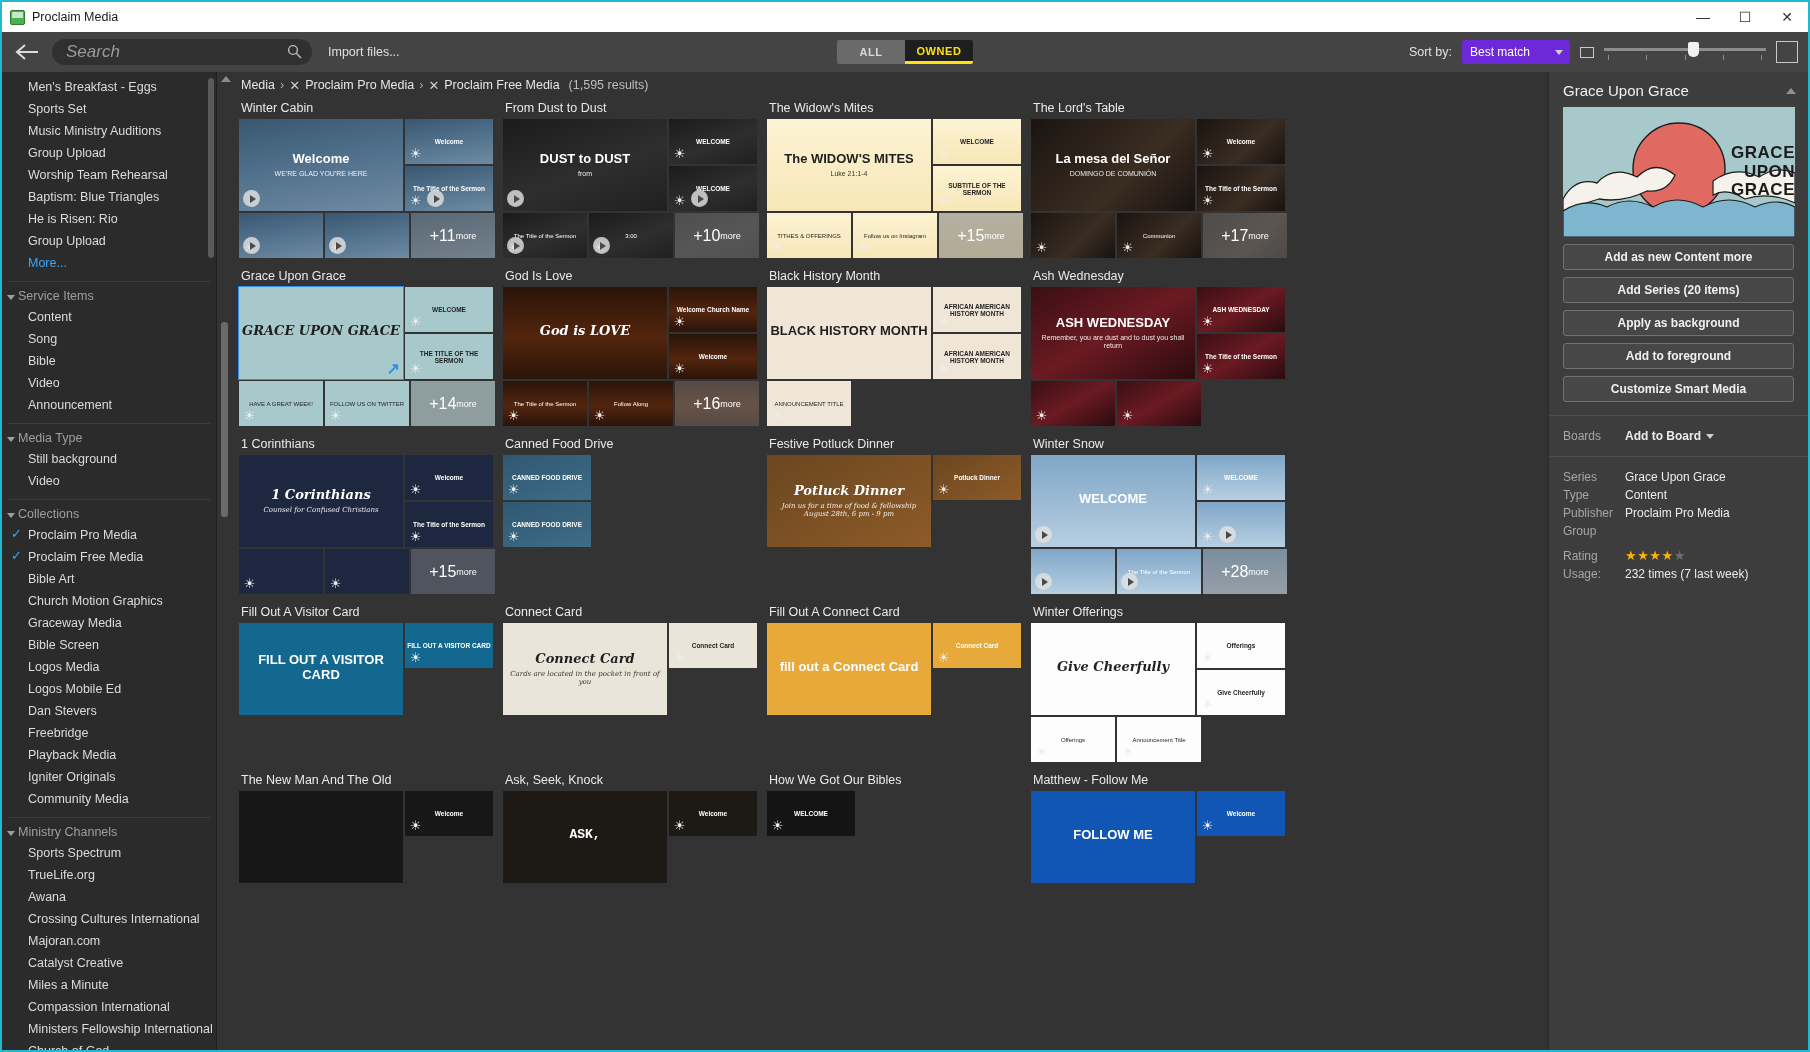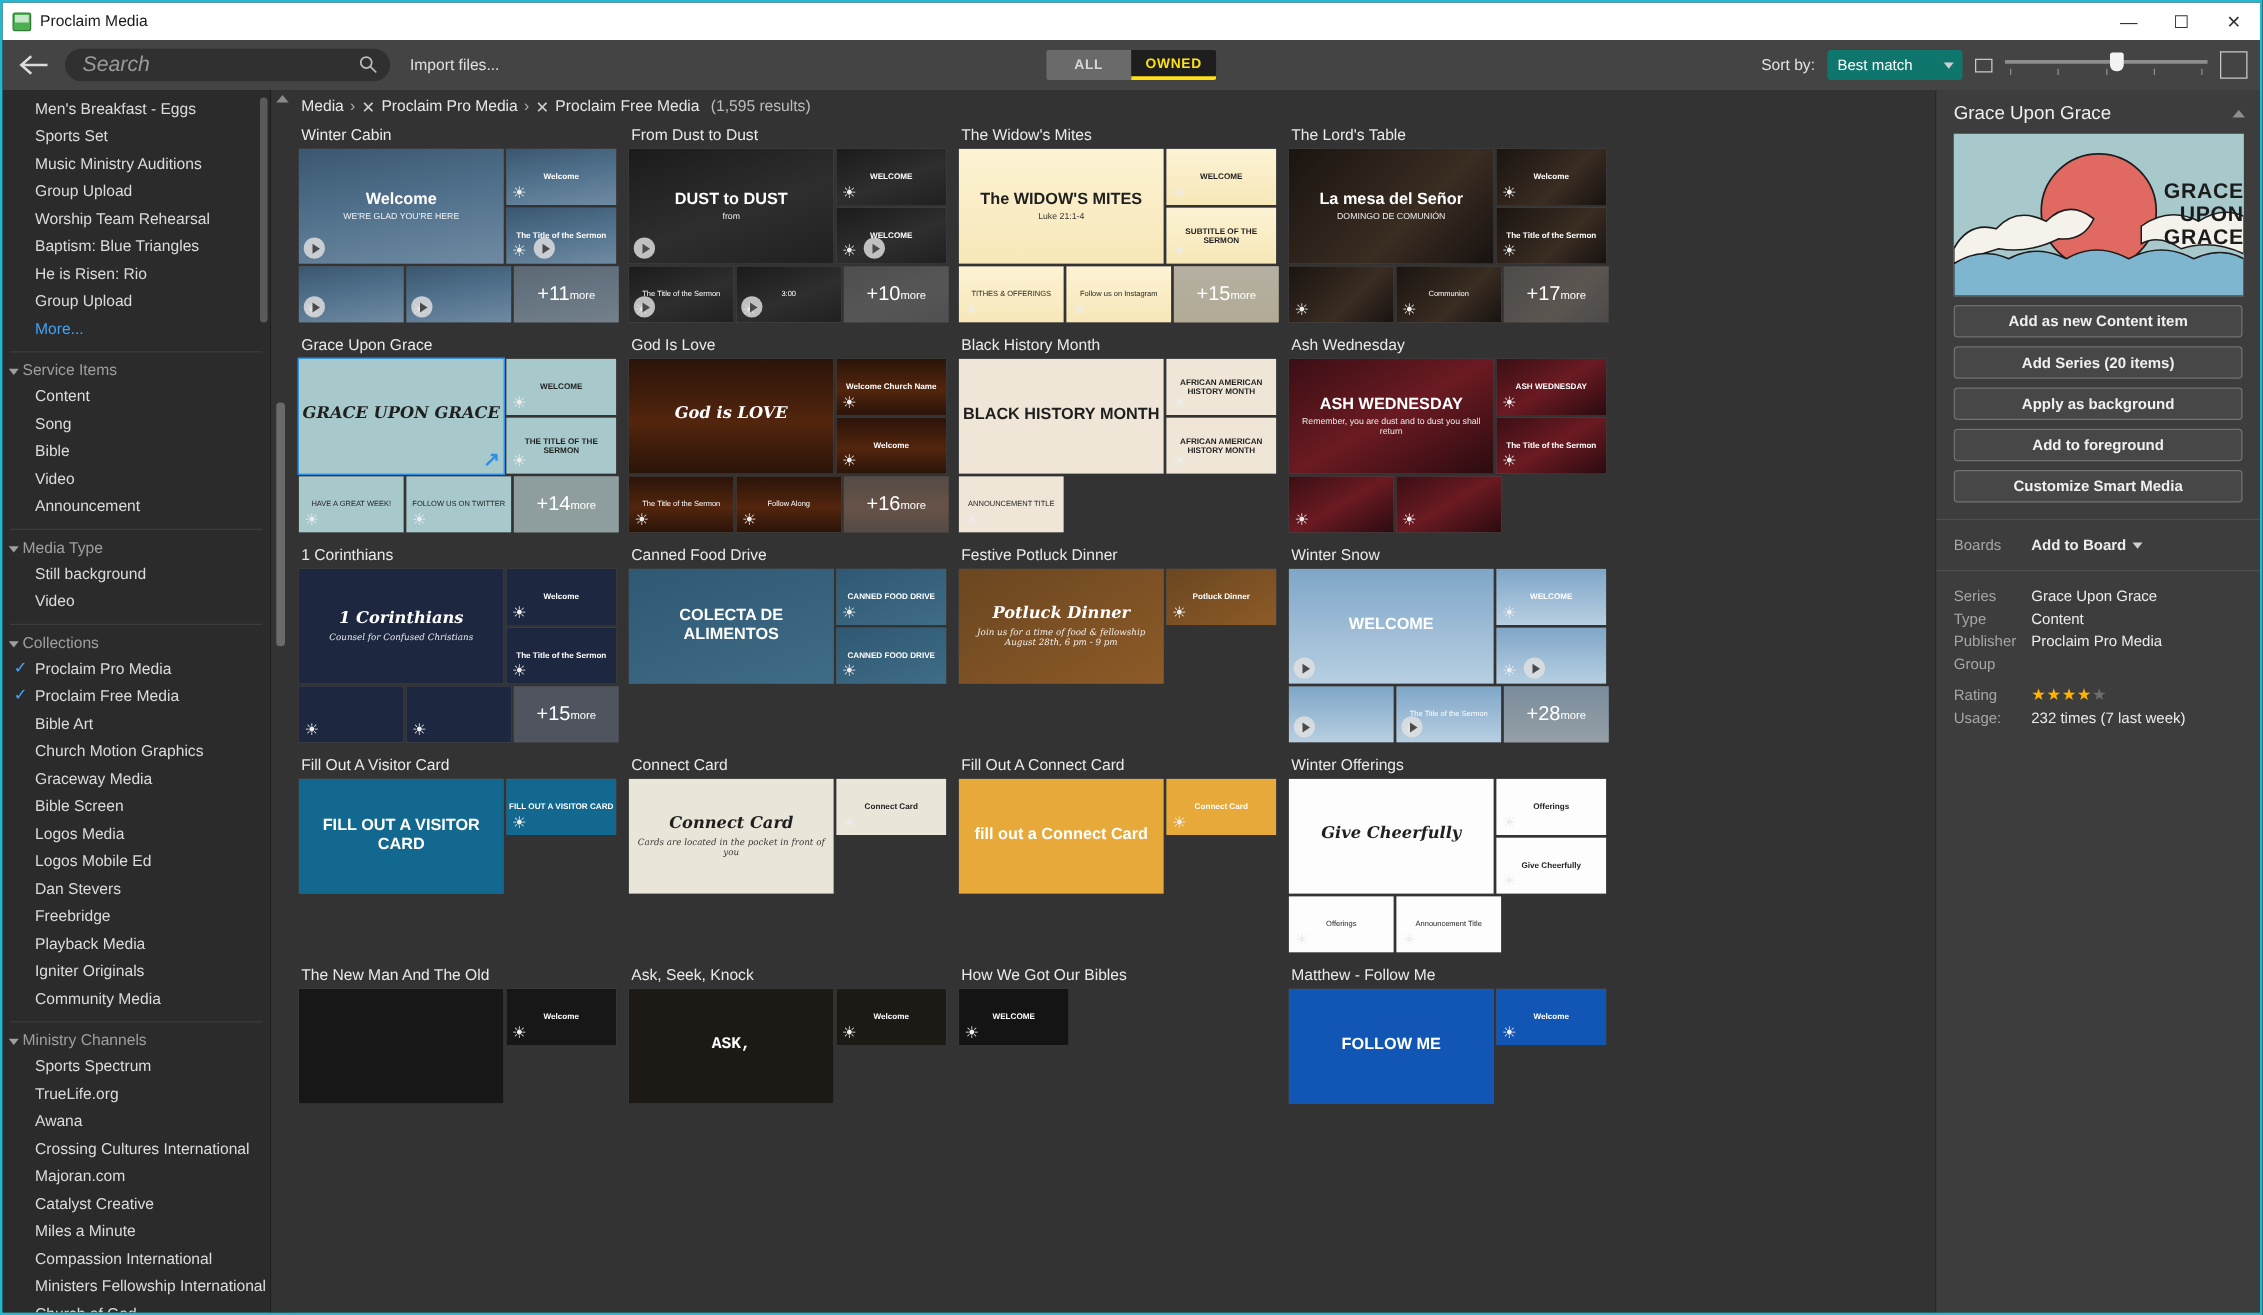--- a/index.html
+++ b/index.html
@@ -66,21 +66,21 @@
     font-size: 11px; font-weight: bold; letter-spacing: .6px; cursor: default;
   }
   .seg.off { background: #6a6a6a; color: #d8d8d8; }
   .seg.on  { background: #1e1e1e; color: #ffe015; border-bottom: 3px solid #ffe015; }
 
   .right-tools {
     margin-left: auto; display: flex; align-items: center; gap: 10px;
   }
   .sortby-lbl { font-size: 12.5px; color: #e2e2e2; }
   .sort-select {
-    height: 24px; min-width: 108px; background: #0f766e; color: #fff;
+    height: 24px; min-width: 108px; background: #6d28d9; color: #fff;
     border: none; border-radius: 3px; font-size: 12px;
     padding: 0 20px 0 8px; position: relative; display: flex; align-items: center;
   }
   .sort-select .caret {
     position: absolute; right: 7px; top: 10px;
     border-left: 4px solid transparent; border-right: 4px solid transparent;
     border-top: 5px solid #cfcfcf;
   }
   .size-small { width: 14px; height: 11px; border: 1.6px solid #c9c9c9; }
   .size-large { width: 22px; height: 22px; border: 1.8px solid #c9c9c9; }
@@ -756,27 +756,20 @@
                   <div class="plusmore">
                     <span>+15</span>
                     <small>more</small>
                   </div>
                 </div>
               </div>
             </div>
             <div class="cell">
               <div class="cell-title">Canned Food Drive</div>
               <div class="cell-body">
-                <div class="hero">
-                  <div class="art a-food"></div>
-                  <div class="thumb-txt" style="flex-direction: column; color: rgb(255, 255, 255); font-size: 13px; font-weight: bold; line-height: 1.15;">
-                    <span>COLECTA DE ALIMENTOS</span>
-                    <span style="font-size: 7px; font-weight: normal; margin-top: 3px; opacity: 0.9;"></span>
-                  </div>
-                </div>
                 <div class="sidecol">
                   <div class="sidethumb">
                     <div class="art a-food"></div>
                     <div class="thumb-txt" style="font-size: 6.5px; font-weight: bold; color: rgb(255, 255, 255);">CANNED FOOD DRIVE</div>
                     <div class="bulb-ico">☀</div>
                   </div>
                   <div class="sidethumb">
                     <div class="art a-food"></div>
                     <div class="thumb-txt" style="font-size: 6.5px; font-weight: bold; color: rgb(255, 255, 255);">CANNED FOOD DRIVE</div>
                     <div class="bulb-ico">☀</div>
@@ -1033,21 +1026,21 @@
         <path d="M0 104 Q22 90 44 100 Q66 88 90 100 Q114 86 140 100 Q166 86 192 100 Q214 90 232 100 L232 130 L0 130 Z" fill="#7fb6cf" stroke="#1d1d1d" stroke-width="1.2"></path>
         <path d="M150 74 Q172 58 196 70 Q214 58 232 66 L232 96 Q206 84 182 92 Q164 80 150 88 Z" fill="#f4f2ea" stroke="#1d1d1d" stroke-width="1.2"></path>
       </svg>
       <div style="position:absolute;inset:0;display:flex;flex-direction:column;align-items:flex-end;justify-content:center;color:#1b1b1b;font-weight:bold;font-size:17px;line-height:1.08;letter-spacing:.5px;">
         <span style="margin-left:-10px">GRACE</span>
         <span style="margin-left:12px">UPON</span>
         <span style="margin-left:46px">GRACE</span>
       </div>
     </div>
 
-    <div class="rp-btn">Add as new Content item</div>
+    <div class="rp-btn">Add as new Content more</div>
     <div class="rp-btn">Add Series (20 items)</div>
     <div class="rp-btn">Apply as background</div>
     <div class="rp-btn">Add to foreground</div>
     <div class="rp-btn">Customize Smart Media</div>
 
     <div class="rp-sep"></div>
 
     <div class="rp-boards">
       <span class="k">Boards</span>
       <span class="v">Add to Board</span>

